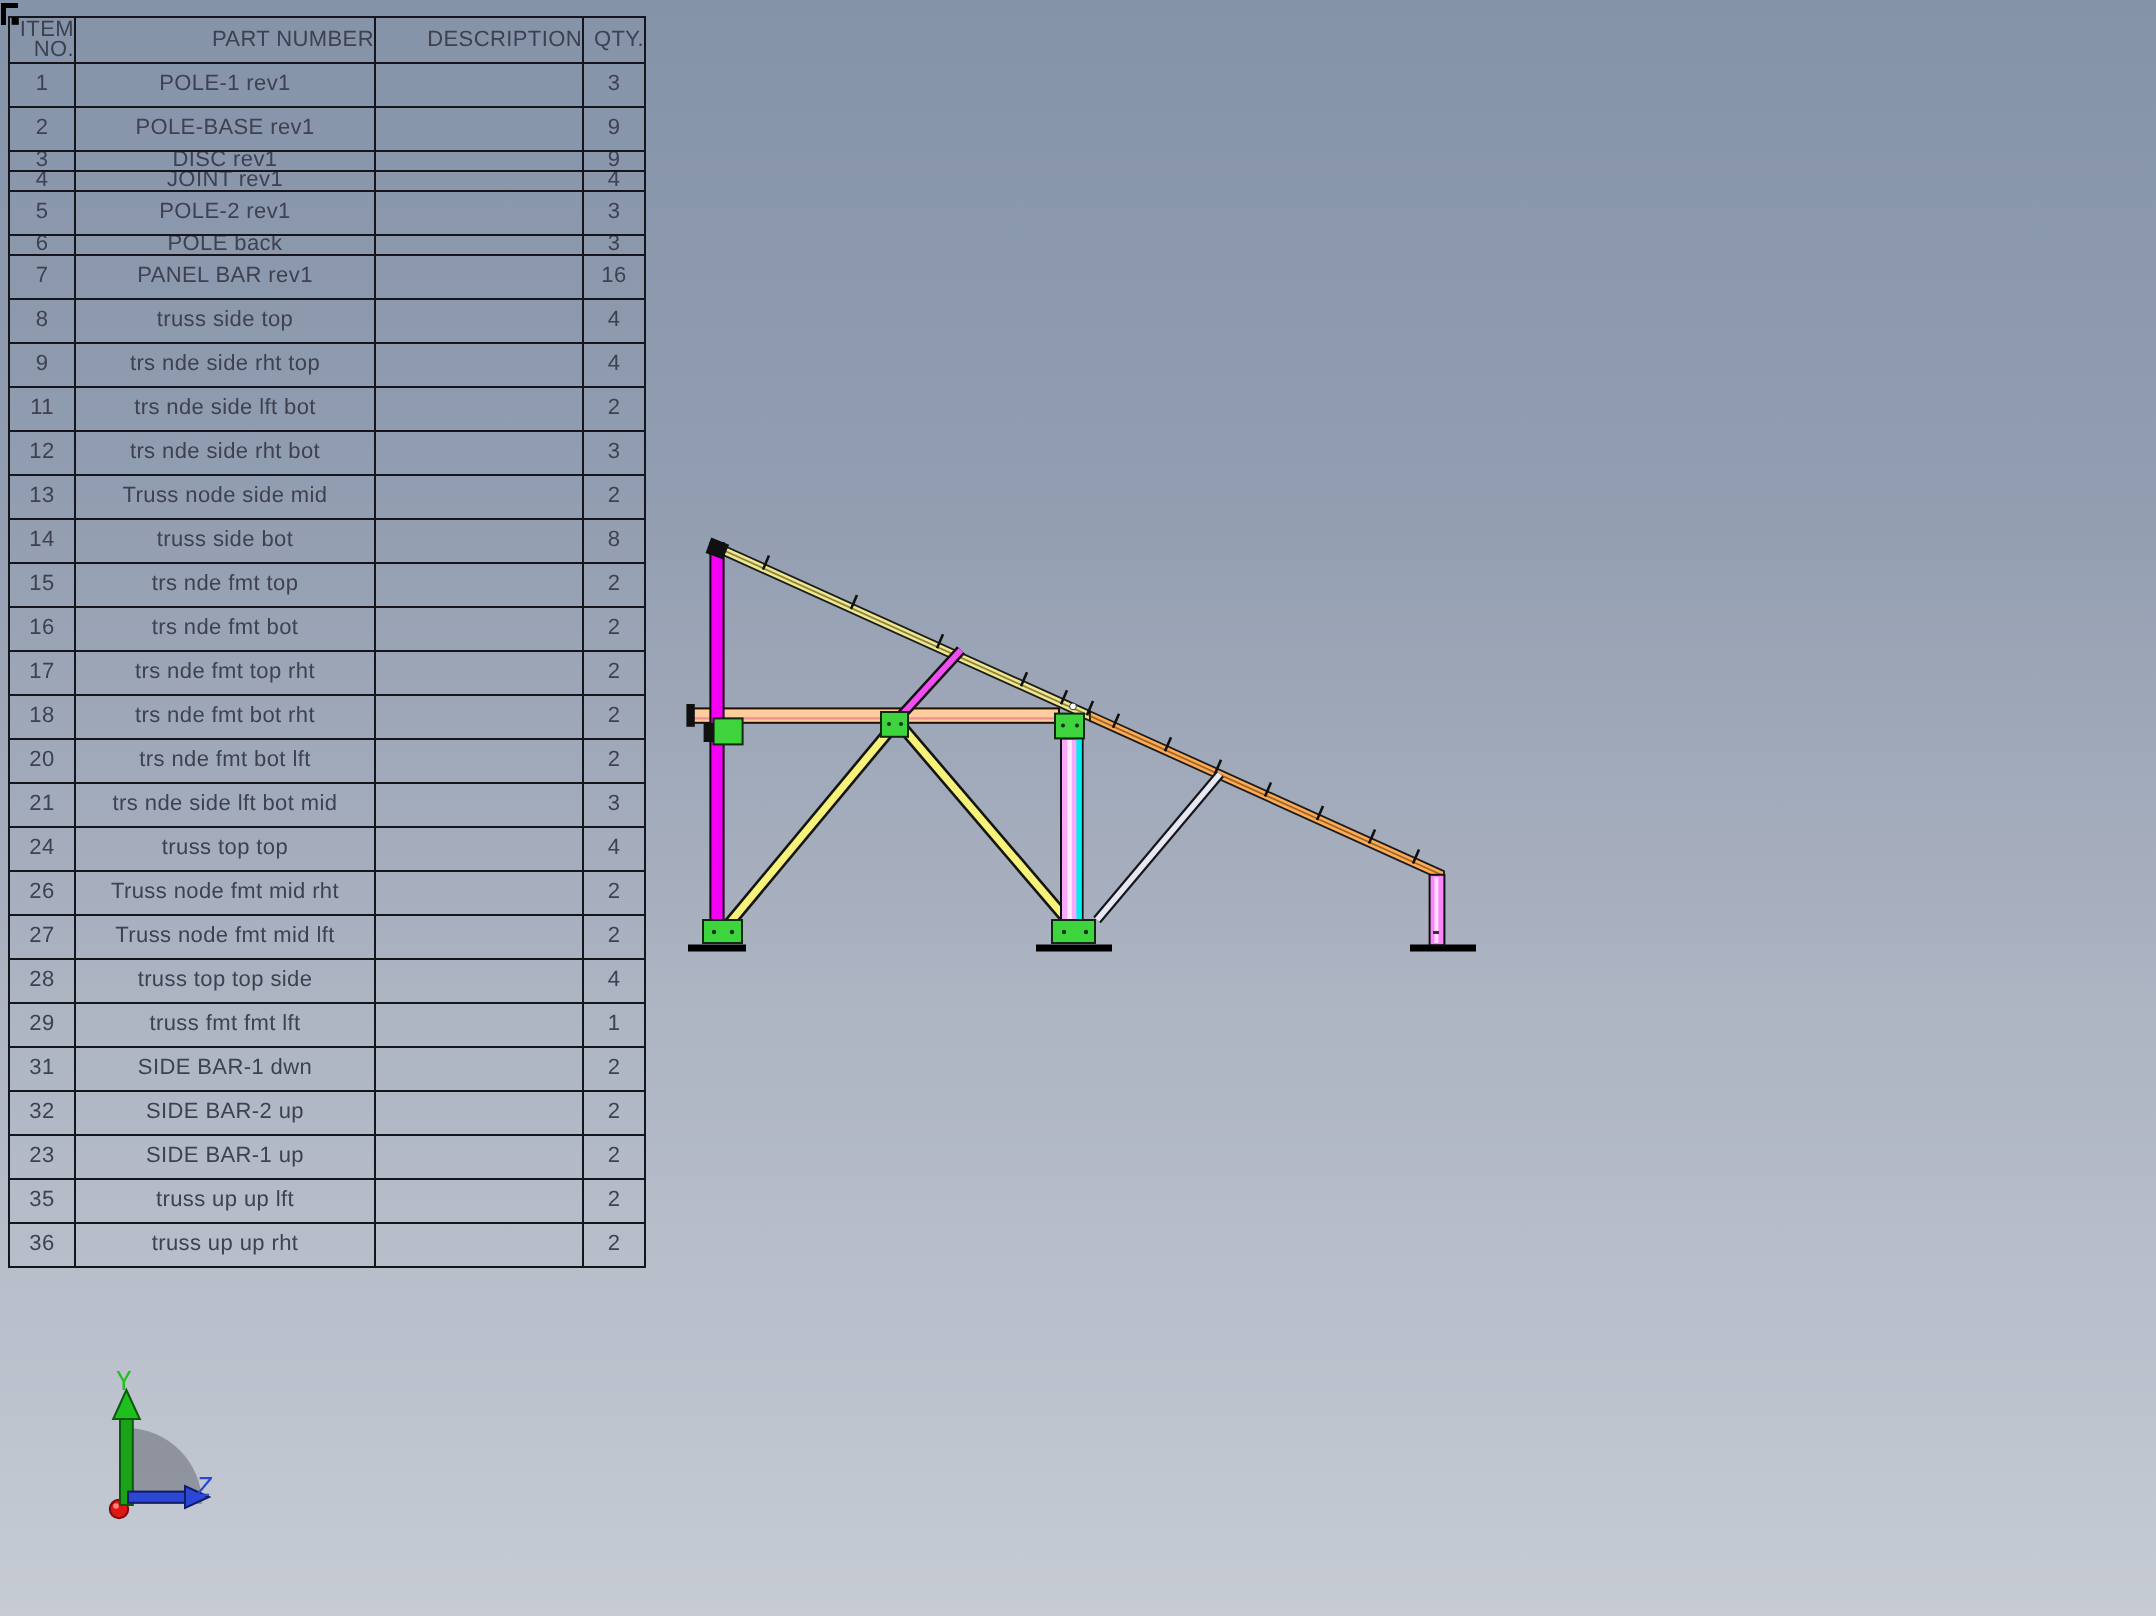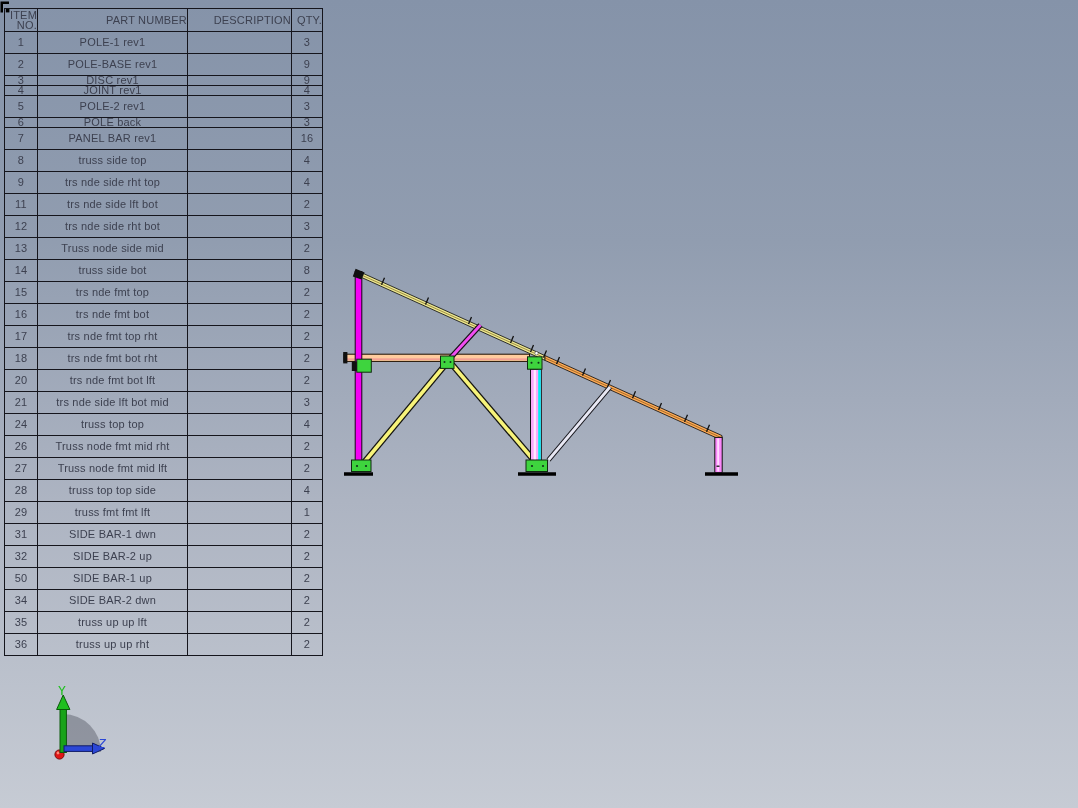--- a/index.html
+++ b/index.html
@@ -203,28 +203,22 @@
       <td class="c-desc"></td>
       <td class="c-qty">2</td>
     </tr>
         <tr>
       <td class="c-no">32</td>
       <td class="c-part">SIDE BAR-2 up</td>
       <td class="c-desc"></td>
       <td class="c-qty">2</td>
     </tr>
         <tr>
-      <td class="c-no">50</td>
+      <td class="c-no">23</td>
       <td class="c-part">SIDE BAR-1 up</td>
-      <td class="c-desc"></td>
-      <td class="c-qty">2</td>
-    </tr>
-        <tr>
-      <td class="c-no">34</td>
-      <td class="c-part">SIDE BAR-2 dwn</td>
       <td class="c-desc"></td>
       <td class="c-qty">2</td>
     </tr>
         <tr>
       <td class="c-no">35</td>
       <td class="c-part">truss up up lft</td>
       <td class="c-desc"></td>
       <td class="c-qty">2</td>
     </tr>
         <tr>

